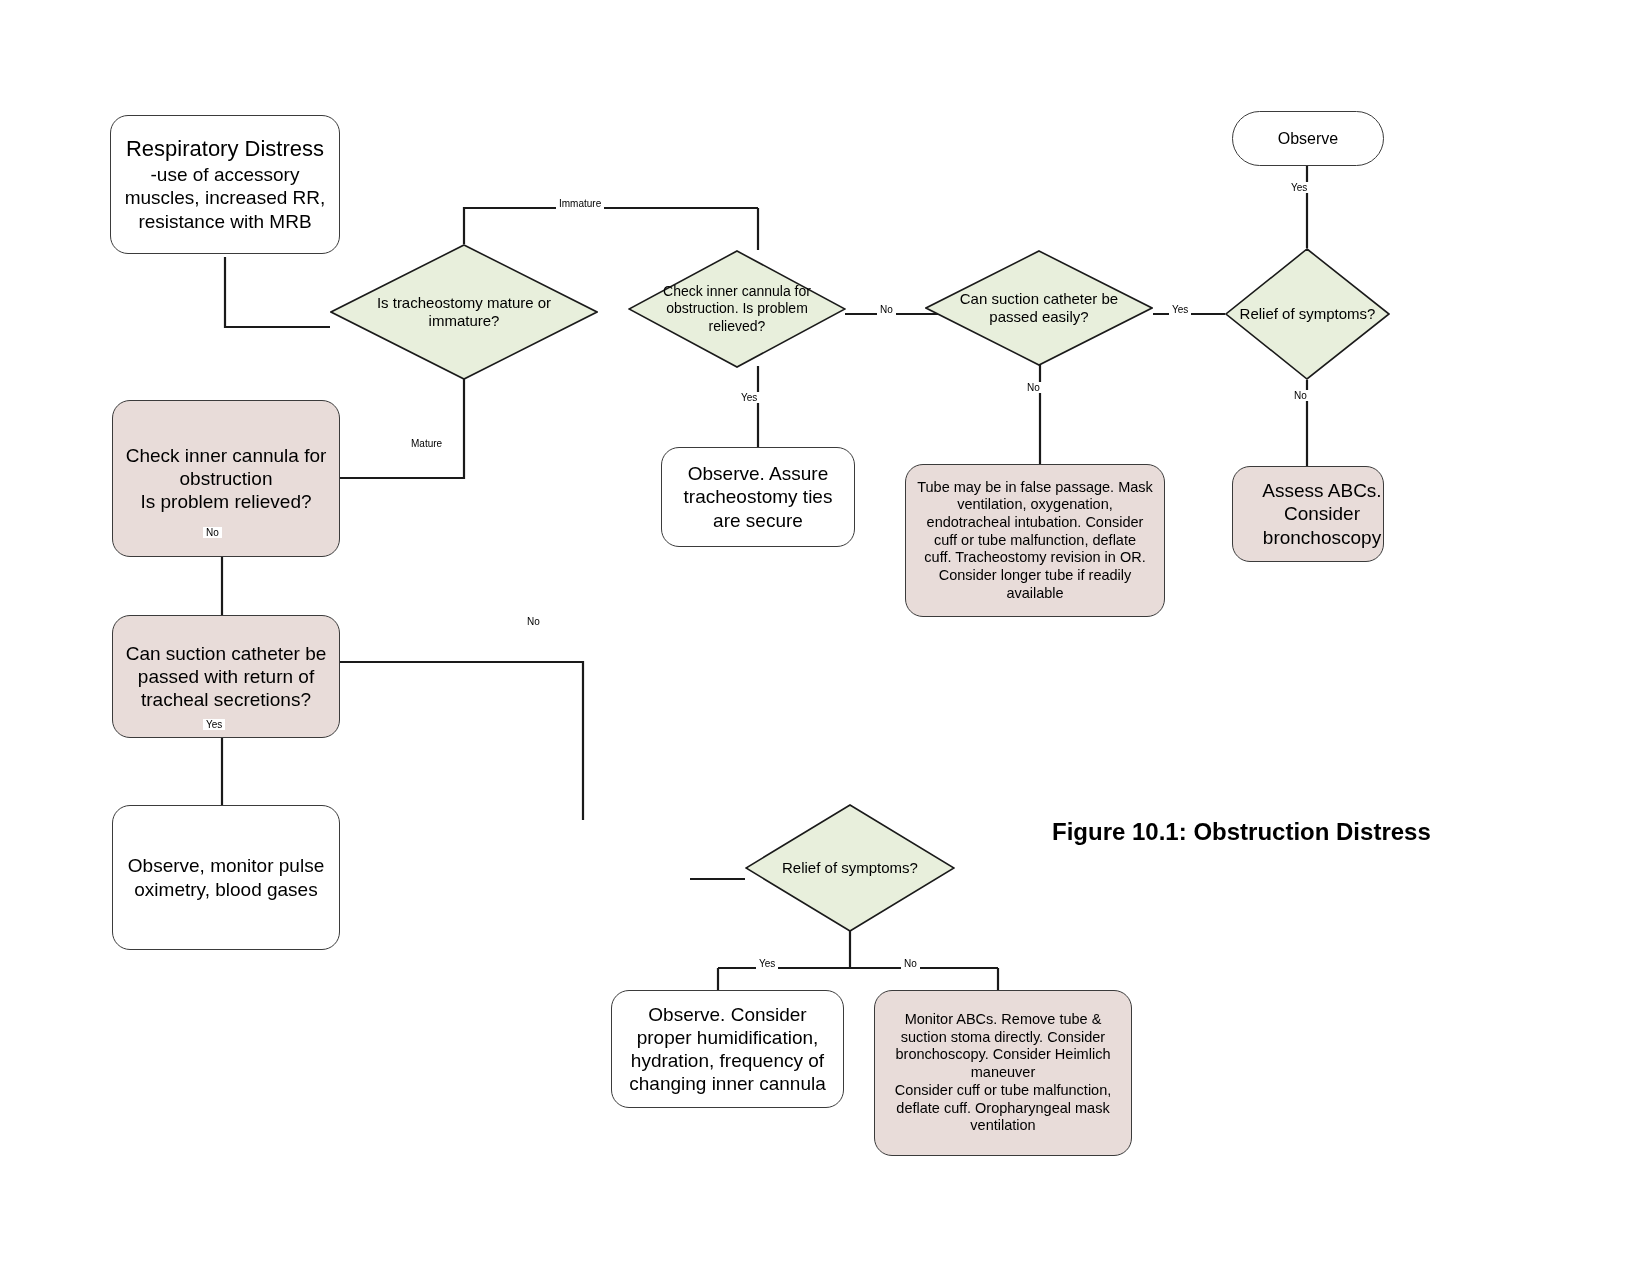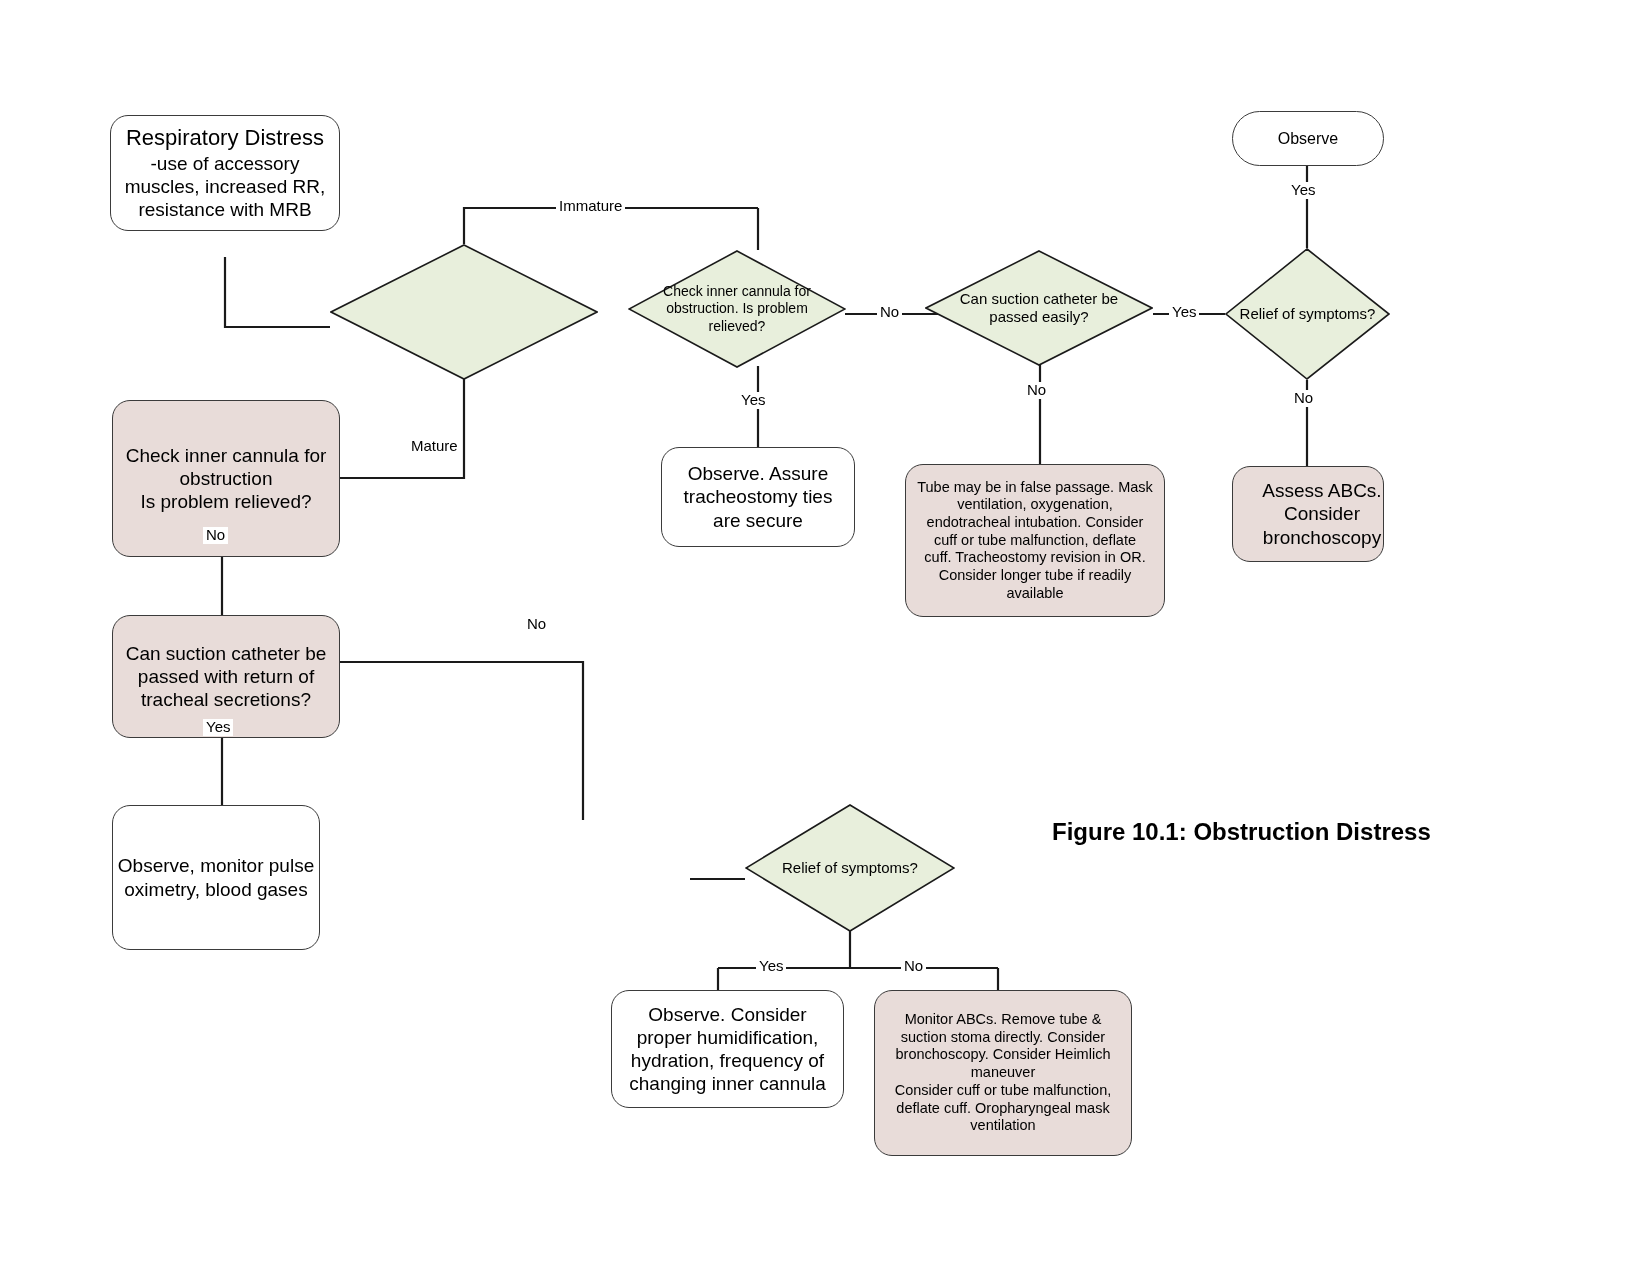--- a/index.html
+++ b/index.html
@@ -72,21 +72,21 @@
     justify-content: center;
     text-align: center;
     line-height: 1.22;
     color: #000;
     white-space: pre-line;
   }
   .edge-label {
     position: absolute;
     background: #ffffff;
     color: #000000;
-    font-size: 15px;
+    font-size: 10px;
     padding: 0 3px;
     text-align: center;
     white-space: nowrap;
     line-height: 1.1;
   }
   .fig-title {
     position: absolute;
     font-weight: bold;
     font-size: 24px;
     color: #000000;
@@ -128,31 +128,33 @@
 
       <path d="M 690,879 L 745,879"></path>
 
       <path d="M 850,931 L 850,968"></path>
       <path d="M 718,968 L 998,968"></path>
       <path d="M 718,968 L 718,990"></path>
       <path d="M 998,968 L 998,990"></path>
     </g>
   </svg>
 
-  <div class="node box white" style="left:110px; top:115px; width:230px; height:116px; flex-direction:column; font-size:19px;">
+  <div class="node box white" style="left:110px; top:115px; width:230px; height:139px; flex-direction:column; font-size:19px;">
     <span style="font-size:22px;">Respiratory Distress</span>
     <span style="font-size:19px;">-use of accessory
 muscles, increased RR,
 resistance with MRB</span>
   </div>
 
   <div class="diamond" style="left:330px; top:244px; width:268px; height:136px;">
     <svg class="shape" viewBox="0 0 268 136" preserveAspectRatio="none">
       <polygon points="134,1 267,68 134,135 1,68" fill="#e8efdc" stroke="#1a1a1a" stroke-width="1.6"></polygon>
     </svg>
+    <div class="dlabel" style="font-size:15px;">Is tracheostomy mature or
+immature?</div>
   </div>
 
   <div class="diamond" style="left:628px; top:250px; width:218px; height:118px;">
     <svg class="shape" viewBox="0 0 218 118" preserveAspectRatio="none">
       <polygon points="109,1 217,59 109,117 1,59" fill="#e8efdc" stroke="#1a1a1a" stroke-width="1.6"></polygon>
     </svg>
     <div class="dlabel" style="font-size:14px; left:8%; width:84%;">Check inner cannula for
 obstruction. Is problem
 relieved?</div>
   </div>
@@ -203,21 +205,21 @@
 obstruction
 Is problem relieved?</span>
   </div>
 
   <div class="node box pink" style="left:112px; top:615px; width:228px; height:123px; font-size:19px;">
     <span>Can suction catheter be
 passed with return of
 tracheal secretions?</span>
   </div>
 
-  <div class="node box white" style="left:112px; top:805px; width:208px; height:145px; font-size:19px;align-items:center;">
+  <div class="node box white" style="left:112px; top:805px; width:228px; height:145px; font-size:19px;align-items:center;">
     <span>Observe, monitor pulse
 oximetry, blood gases</span>
   </div>
 
 
   <div class="diamond" style="left:745px; top:804px; width:210px; height:128px;">
     <svg class="shape" viewBox="0 0 210 128" preserveAspectRatio="none">
       <polygon points="105,1 209,64 105,127 1,64" fill="#e8efdc" stroke="#1a1a1a" stroke-width="1.6"></polygon>
     </svg>
     <div class="dlabel" style="font-size:15px; left:4%; width:92%;">Relief of symptoms?</div>

